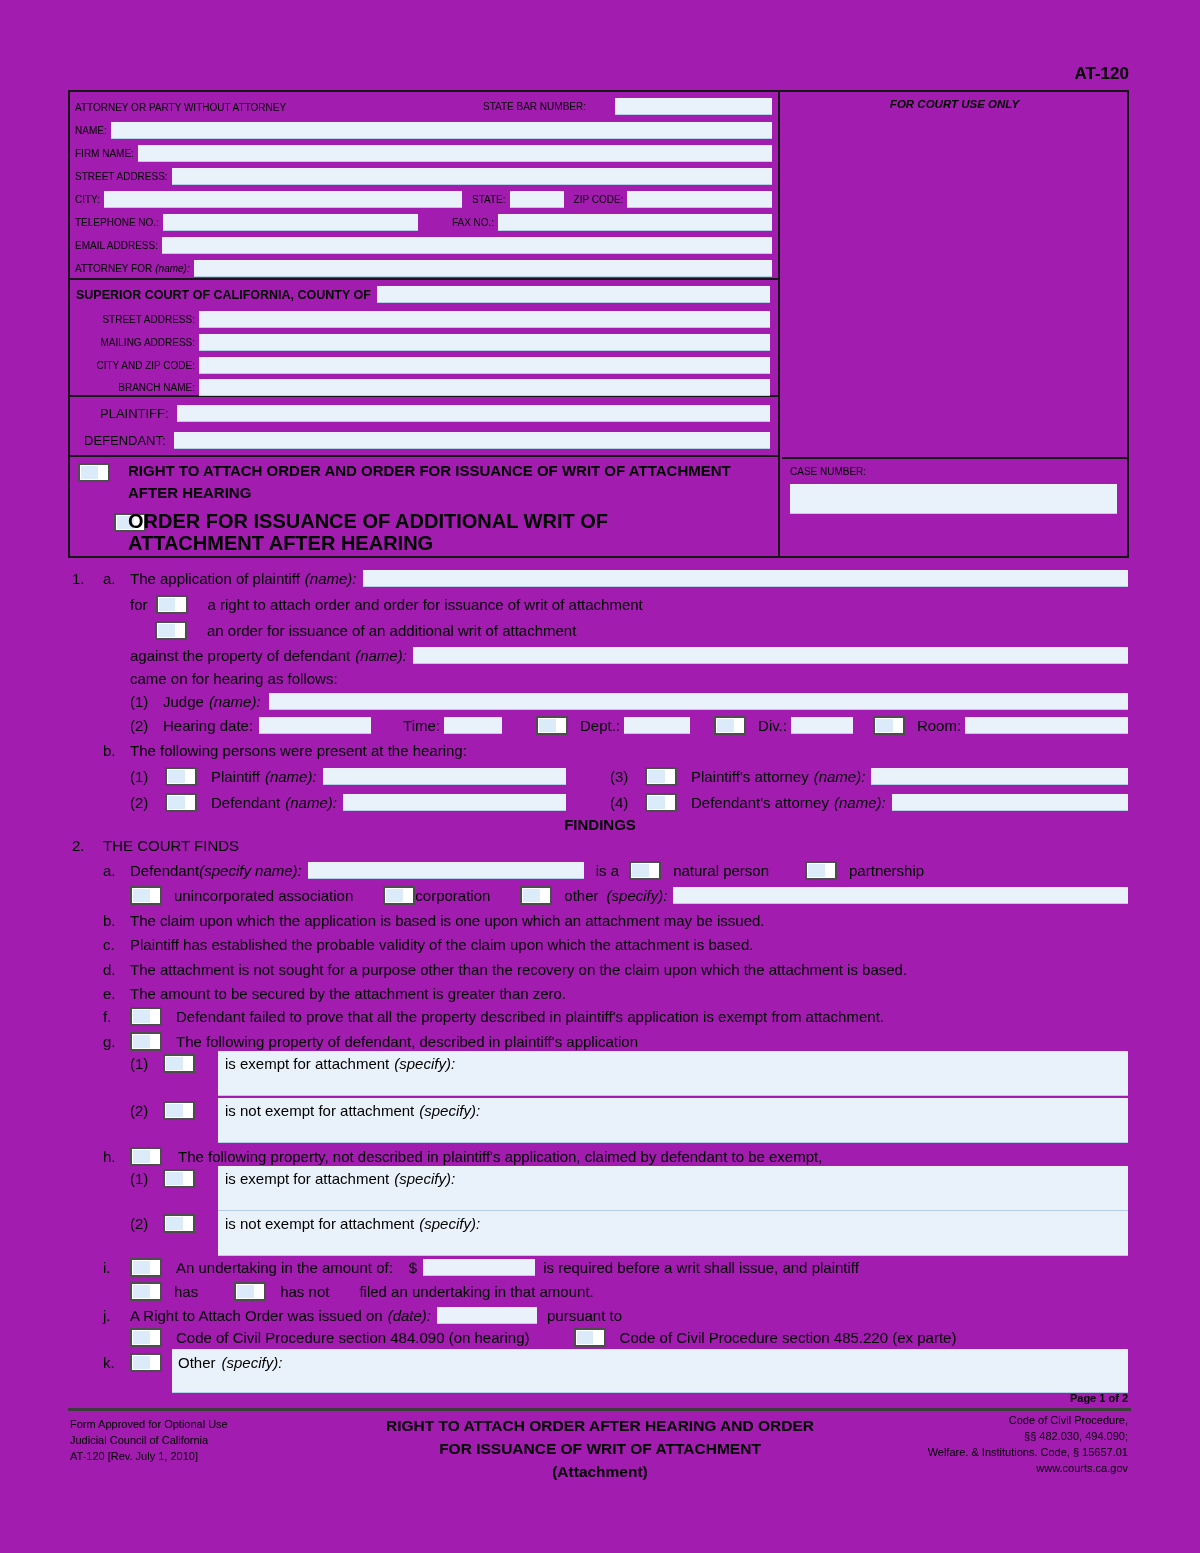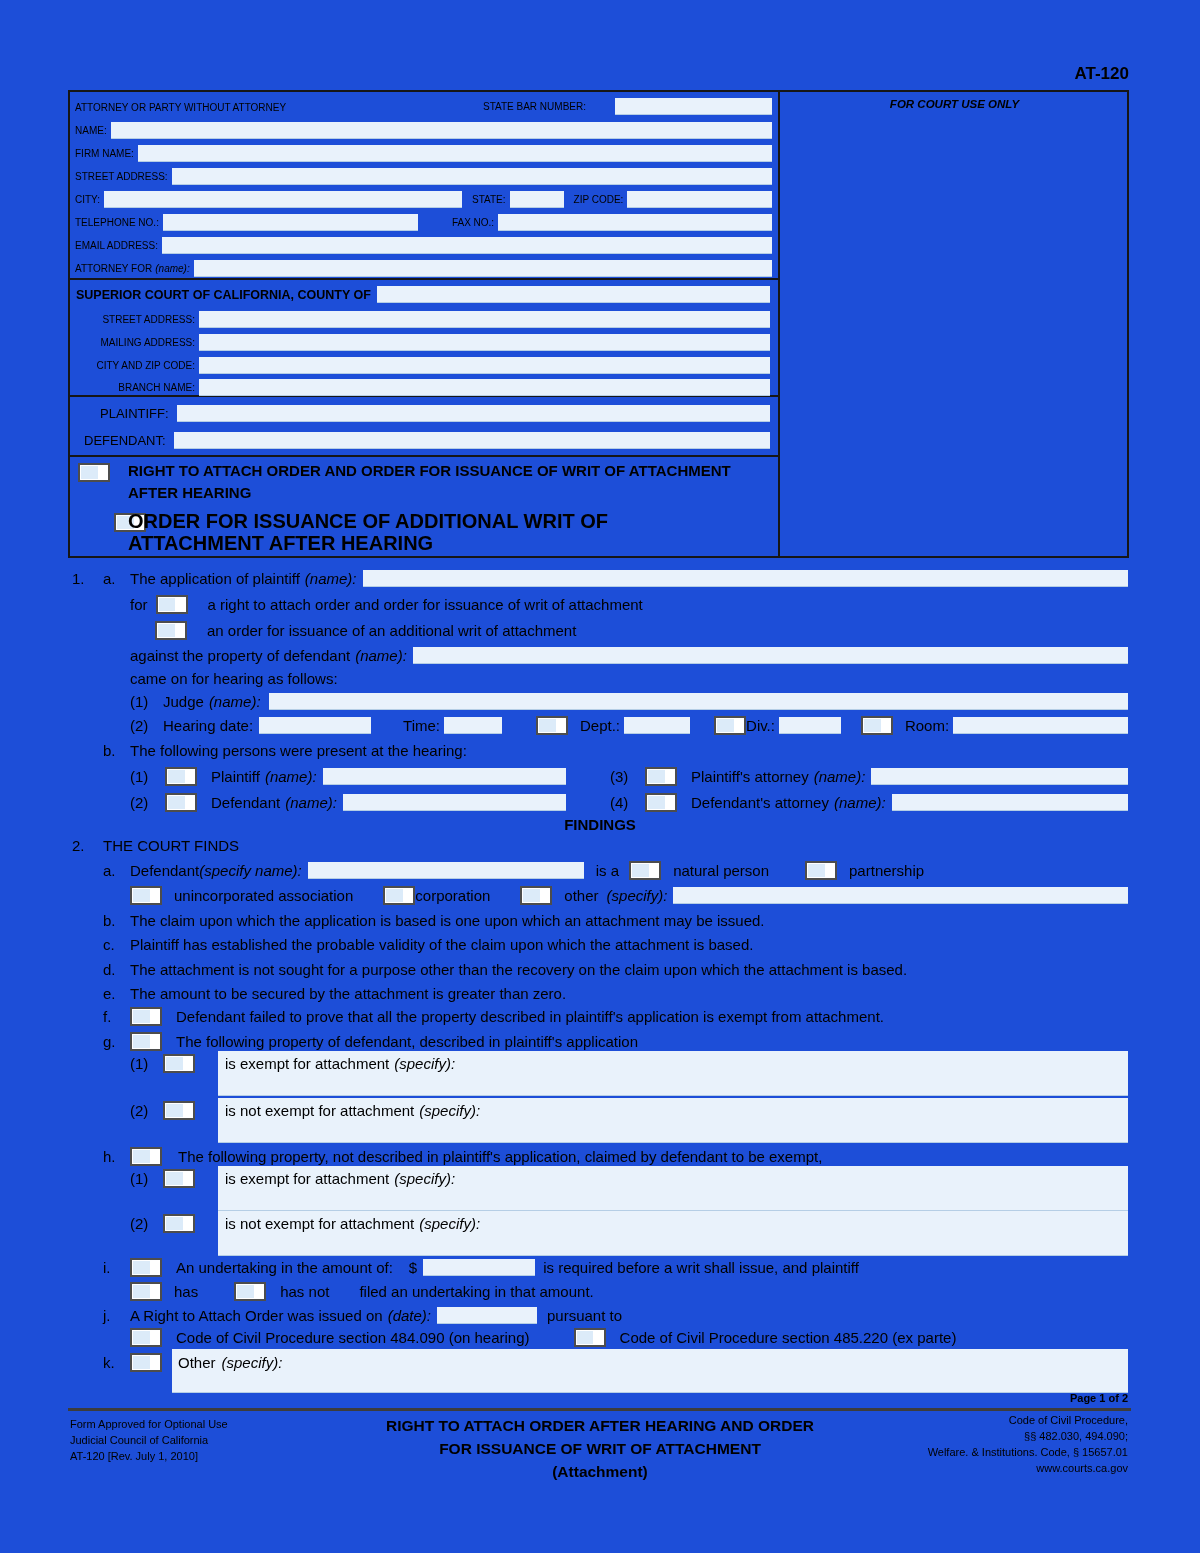--- a/index.html
+++ b/index.html
@@ -1,18 +1,18 @@
 <!DOCTYPE html>
 <html><head>
 <meta charset="utf-8">
 <style>
   * { margin:0; padding:0; box-sizing:border-box; }
   html,body { background:#888; }
   body { font-family:"Liberation Sans", sans-serif; color:#000; }
-  .page { position:relative; width:1200px; height:1553px; background:#1d4ed8; margin:0 auto; overflow:hidden; }
+  .page { position:relative; width:1200px; height:1553px; background:#a21caf; margin:0 auto; overflow:hidden; }
   .abs  { position:absolute; }
   .row  { display:flex; align-items:center; }
   .lbl  { font-size:10px; white-space:nowrap; }
   .lbl12{ font-size:12.5px; white-space:nowrap; }
   .lbl13{ font-size:13px; white-space:nowrap; }
   .b    { font-weight:bold; }
   .it   { font-style:italic; }
   .fld  { background:#e9f2fb; border-bottom:1px solid #b5cee5; height:17px; display:inline-block; }
   .grow { flex:1; }
   .cb   { position:relative; width:32px; height:19px; border:2px solid #4d4d4d; background:#fff; flex:none; display:inline-block; }
@@ -113,20 +113,24 @@
       <div class="abs" style="top:365px;left:0;right:0;bottom:0;">
         <span class="cb abs" style="left:8px;top:6px;"></span>
         <div class="abs b" style="left:58px;top:3px;width:615px;font-size:15px;line-height:22px;">RIGHT TO ATTACH ORDER AND ORDER FOR ISSUANCE OF WRIT OF ATTACHMENT AFTER HEARING</div>
         <span class="cb abs" style="left:8px;top:56px;"></span>
         <div class="abs b" style="left:58px;top:53px;width:615px;font-size:20px;line-height:22px;">ORDER FOR ISSUANCE OF ADDITIONAL WRIT OF ATTACHMENT AFTER HEARING</div>
       </div>
     </div>
 
     <div class="abs" style="top:0;left:712px;right:0;bottom:0;">
       <div class="abs b it" style="top:6px;left:0;right:0;text-align:center;font-size:11.5px;">FOR COURT USE ONLY</div>
+      <div class="abs boxline" style="left:0;right:0;top:365px;bottom:0;border-top:2px solid #161616;">
+        <span class="lbl abs" style="left:8px;top:7px;">CASE NUMBER:</span>
+        <span class="fld abs" style="left:8px;right:10px;top:25px;height:30px;"></span>
+      </div>
     </div>
   </div>
 
   <div class="line" style="top:568px;left:72px;right:72px;">
     <span style="width:31px;">1.</span>
     <span style="width:27px;">a.</span>
     <span>The application of plaintiff</span>
     <span class="it" style="margin-left:5px;">(name):</span>
     <span class="fld grow" style="margin-left:6px;"></span>
   </div>
@@ -162,21 +166,21 @@
   <div class="line" style="top:715px;left:130px;right:72px;">
     <span style="width:33px;">(2)</span>
     <span>Hearing date:</span>
     <span class="fld" style="margin-left:6px;width:112px;"></span>
     <span style="margin-left:32px;">Time:</span>
     <span class="fld" style="margin-left:4px;width:58px;"></span>
     <span class="cb" style="margin-left:34px;"></span>
     <span style="margin-left:12px;">Dept.:</span>
     <span class="fld" style="margin-left:4px;width:66px;"></span>
     <span class="cb" style="margin-left:24px;"></span>
-    <span style="margin-left:0;text-align:center;">Div.:</span>
+    <span style="margin-left:12px;text-align:center;">Div.:</span>
     <span class="fld" style="margin-left:4px;width:62px;"></span>
     <span class="cb" style="margin-left:20px;"></span>
     <span style="margin-left:12px;">Room:</span>
     <span class="fld grow" style="margin-left:4px;"></span>
   </div>
 
   <div class="line" style="top:740px;left:103px;">
     <span style="width:27px;">b.</span>
     <span>The following persons were present at the hearing:</span>
   </div>

